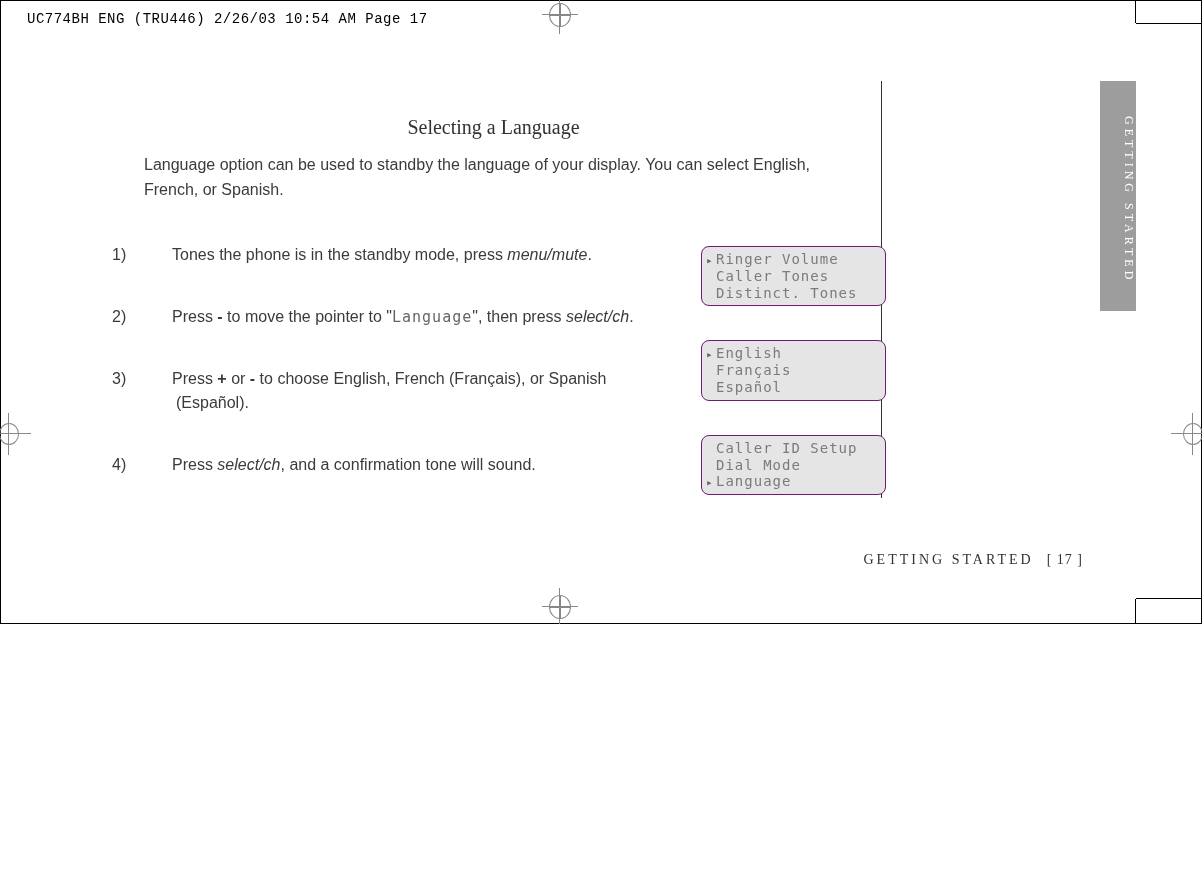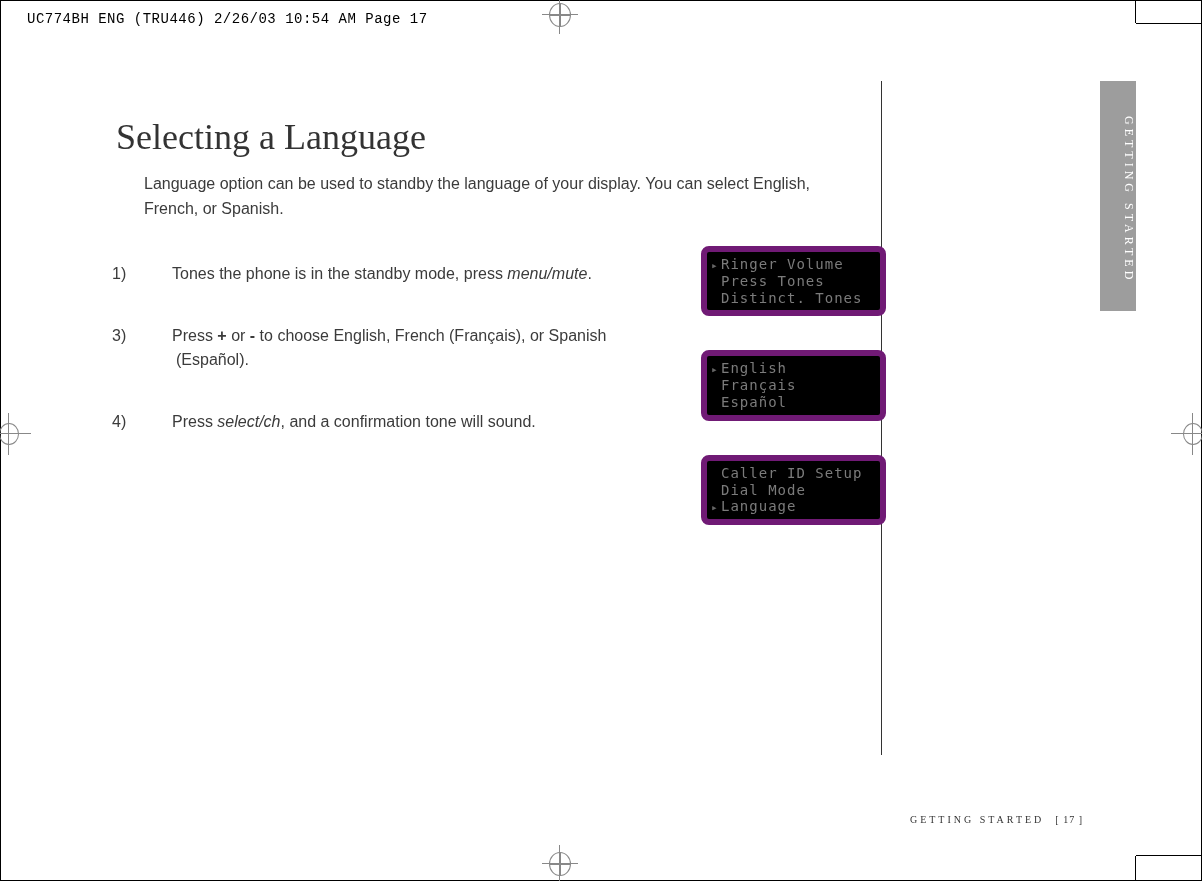--- a/index.html
+++ b/index.html
@@ -5,21 +5,21 @@
   html, body {
     margin: 0;
     padding: 0;
     background: #fff;
     font-family: Verdana, Geneva, sans-serif;
     color: #333;
   }
   .sheet {
     position: relative;
     width: 1202px;
-    height: 881px;
+    height: 624px;
     box-sizing: border-box;
     border: 1px solid #000;
   }
   
   .print-header {
     position: absolute;
     top: 10px;
     left: 26px;
     font-family: "Courier New", monospace;
     font-size: 14px;
@@ -101,23 +101,24 @@
     position: absolute;
     top: 115px;
     left: 115px;
     right: 330px;
     font-size: 16px;
     color: #3b3b3b;
   }
   h1 {
     font-family: Georgia, "Times New Roman", serif;
     font-weight: normal;
-    font-size: 36px;
+    font-size: 20px;
     margin: 0 0 14px 0;
     color: #333;
+    text-align: center;
   }
   .intro {
     margin: 0 0 40px 28px;
     line-height: 1.55;
     max-width: 700px;
   }
   ol.steps {
     list-style: none;
     margin: 0 0 0 28px;
     padding: 0;
@@ -140,44 +141,44 @@
   }
 
   
   .screens {
     position: absolute;
     top: 245px;
     left: 700px;
     width: 185px;
   }
   .lcd {
-    border: 6px solid #701a75;
+    border: 1px solid #701a75;
     border-radius: 8px;
     padding: 4px 6px 4px 4px;
     margin-bottom: 34px;
     font-family: "Lucida Console","Lucida Sans Typewriter",Monaco,monospace;
     font-size: 14px;
     color: #7b7b7b;
     letter-spacing: 1px;
     line-height: 1.2;
     white-space: nowrap;
-    background: #000000;
+    background: #e5e5e5;
   }
   .lcd .line { display:block; }
   .ptr { display:inline-block; width:10px; }
   .ptr.on::before { content:"▸"; font-size:11px; color:#666; }
   .ptr.off::before { content:"\00a0"; }
 
   
   .footer {
     position: absolute;
     bottom: 55px;
     right: 118px;
     font-family: Georgia, "Times New Roman", serif;
-    font-size: 10px;
+    font-size: 14px;
     letter-spacing: 3px;
     color: #333;
   }
   .footer .pg { letter-spacing: 1px; }
 </style>
 </head>
 <body>
 
 <div class="sheet">
 
@@ -213,32 +214,35 @@
 
   <div class="content">
     <h1>Selecting a Language</h1>
     <p class="intro">Language option can be used to standby the language of your display. You can select English, French, or Spanish.</p>
 
     <ol class="steps">
       <li>
         <span class="num">1)</span><span>Tones the phone is in the standby mode, press </span><b class="key">menu/mute</b><span>.</span>
       </li>
       <li>
+        <span class="num">2)</span><span>Press </span><span class="minus">-</span><span> to move the pointer to "</span><span class="lcdword">Language</span><span>", then press </span><b class="key">select/ch</b><span>.</span>
+      </li>
+      <li>
         <span class="num">3)</span><span>Press </span><span class="plus">+</span><span> or </span><span class="minus">-</span><span> to choose English, French (Français), or Spanish (Español).</span>
       </li>
       <li>
         <span class="num">4)</span><span>Press </span><b class="key">select/ch</b><span>, and a confirmation tone will sound.</span>
       </li>
     </ol>
   </div>
 
   <div class="screens">
     <div class="lcd">
       <span class="line"><span class="ptr on"></span><span>Ringer Volume</span></span>
-      <span class="line"><span class="ptr off"></span><span>Press Tones</span></span>
+      <span class="line"><span class="ptr off"></span><span>Caller Tones</span></span>
       <span class="line"><span class="ptr off"></span><span>Distinct. Tones</span></span>
     </div>
     <div class="lcd">
       <span class="line"><span class="ptr on"></span><span>English</span></span>
       <span class="line"><span class="ptr off"></span><span>Français</span></span>
       <span class="line"><span class="ptr off"></span><span>Español</span></span>
     </div>
     <div class="lcd">
       <span class="line"><span class="ptr off"></span><span>Caller ID Setup</span></span>
       <span class="line"><span class="ptr off"></span><span>Dial Mode</span></span>

